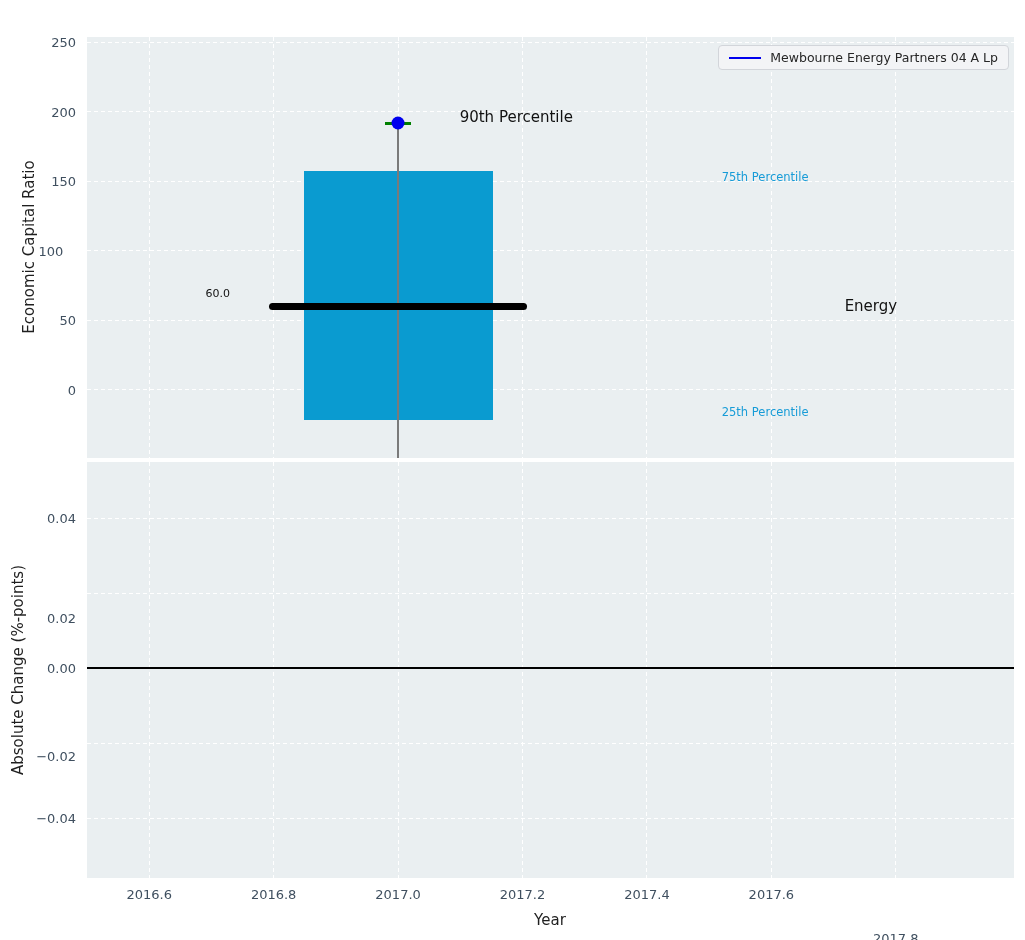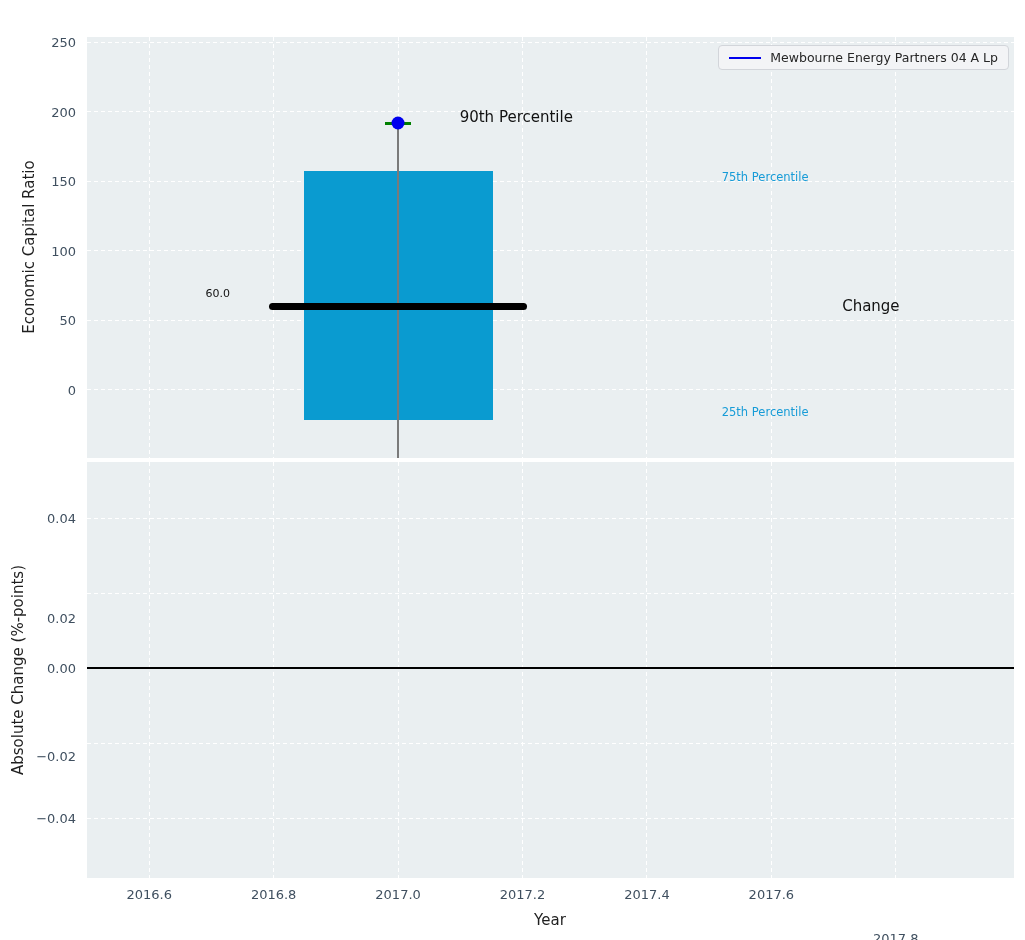--- a/index.html
+++ b/index.html
@@ -66,21 +66,21 @@
       <div class="gridline-h" style="top: 282.857px;"></div>
       <div class="gridline-h" style="top: 352.444px;"></div>
       <div class="box-rect" style="left: 216.507px; top: 134.024px; width: 189.133px; height: 248.981px; background: rgb(10, 155, 208);"></div>
       <div class="whisker" style="left: 310.324px; top: 86.4268px; width: 1.5px; height: 334.573px; background: rgb(122, 122, 122);"></div>
       <div class="whisker-cap" style="left: 298.009px; top: 84.9268px; width: 26.1302px; height: 3px; background: rgb(0, 128, 0);"></div>
       <div class="median-line" style="left: 182.289px; top: 265.94px; width: 257.569px; height: 7px; background: rgb(0, 0, 0);"></div>
       <div class="marker-dot" style="left: 311.074px; top: 86.4268px; width: 13px; height: 13px; background: rgb(0, 0, 238);"></div>
       <div class="annotation" style="left: 130.651px; top: 255.523px; color: rgb(17, 17, 17); font-size: 11px;">60.0</div>
       <div class="annotation" style="left: 429.282px; top: 80.164px; color: rgb(17, 17, 17); font-size: 15px;">90th Percentile</div>
       <div class="annotation" style="left: 678.141px; top: 140.009px; color: rgb(22, 155, 215); font-size: 11.5px;">75th Percentile</div>
-      <div class="annotation" style="left: 783.906px; top: 268.744px; color: rgb(17, 17, 17); font-size: 15px;">Change</div>
+      <div class="annotation" style="left: 783.906px; top: 268.744px; color: rgb(17, 17, 17); font-size: 15px;">Energy</div>
       <div class="annotation" style="left: 678.141px; top: 374.516px; color: rgb(22, 155, 215); font-size: 11.5px;">25th Percentile</div>
     </div>
 
   <div id="plot-bottom" class="plot">
       <div class="gridline-v" style="left: 61.7148px;"></div>
       <div class="gridline-v" style="left: 186.144px;"></div>
       <div class="gridline-v" style="left: 310.574px;"></div>
       <div class="gridline-v" style="left: 435.003px;"></div>
       <div class="gridline-v" style="left: 559.433px;"></div>
       <div class="gridline-v" style="left: 683.862px;"></div>
@@ -88,21 +88,21 @@
       <div class="gridline-h" style="top: 55.7162px;"></div>
       <div class="gridline-h" style="top: 130.671px;"></div>
       <div class="gridline-h" style="top: 205.626px;"></div>
       <div class="gridline-h" style="top: 280.581px;"></div>
       <div class="gridline-h" style="top: 355.536px;"></div>
       <div class="zero-line" style="top: 205.126px; height: 2px; background: rgb(0, 0, 0);"></div>
     </div>
 <div class="tick-label ytick" style="left: 6px; top: 42.0102px;">250</div>
     <div class="tick-label ytick" style="left: 6px; top: 111.597px;">200</div>
     <div class="tick-label ytick" style="left: 6px; top: 181.184px;">150</div>
-    <div class="tick-label ytick" style="left: 6px; top: 250.771px;">100</div>
+    <div class="tick-label ytick" style="left: 16px; top: 250.771px; text-align: center;">100</div>
     <div class="tick-label ytick" style="left: 6px; top: 320.357px;">50</div>
     <div class="tick-label ytick" style="left: 6px; top: 389.944px;">0</div>
     <div class="tick-label ytick" style="left: 6px; top: 518.216px;">0.04</div>
     <div class="tick-label ytick" style="left: 6px; top: 593.171px; margin-top: 25px;">0.02</div>
     <div class="tick-label ytick" style="left: 6px; top: 668.126px;">0.00</div>
     <div class="tick-label ytick" style="left: 6px; top: 743.081px; margin-top: 13px;">−0.02</div>
     <div class="tick-label ytick" style="left: 6px; top: 818.036px;">−0.04</div>
     <div class="tick-label xtick" style="left: 149.215px; top: 887px;">2016.6</div>
     <div class="tick-label xtick" style="left: 273.644px; top: 887px;">2016.8</div>
     <div class="tick-label xtick" style="left: 398.074px; top: 887px;">2017.0</div>

